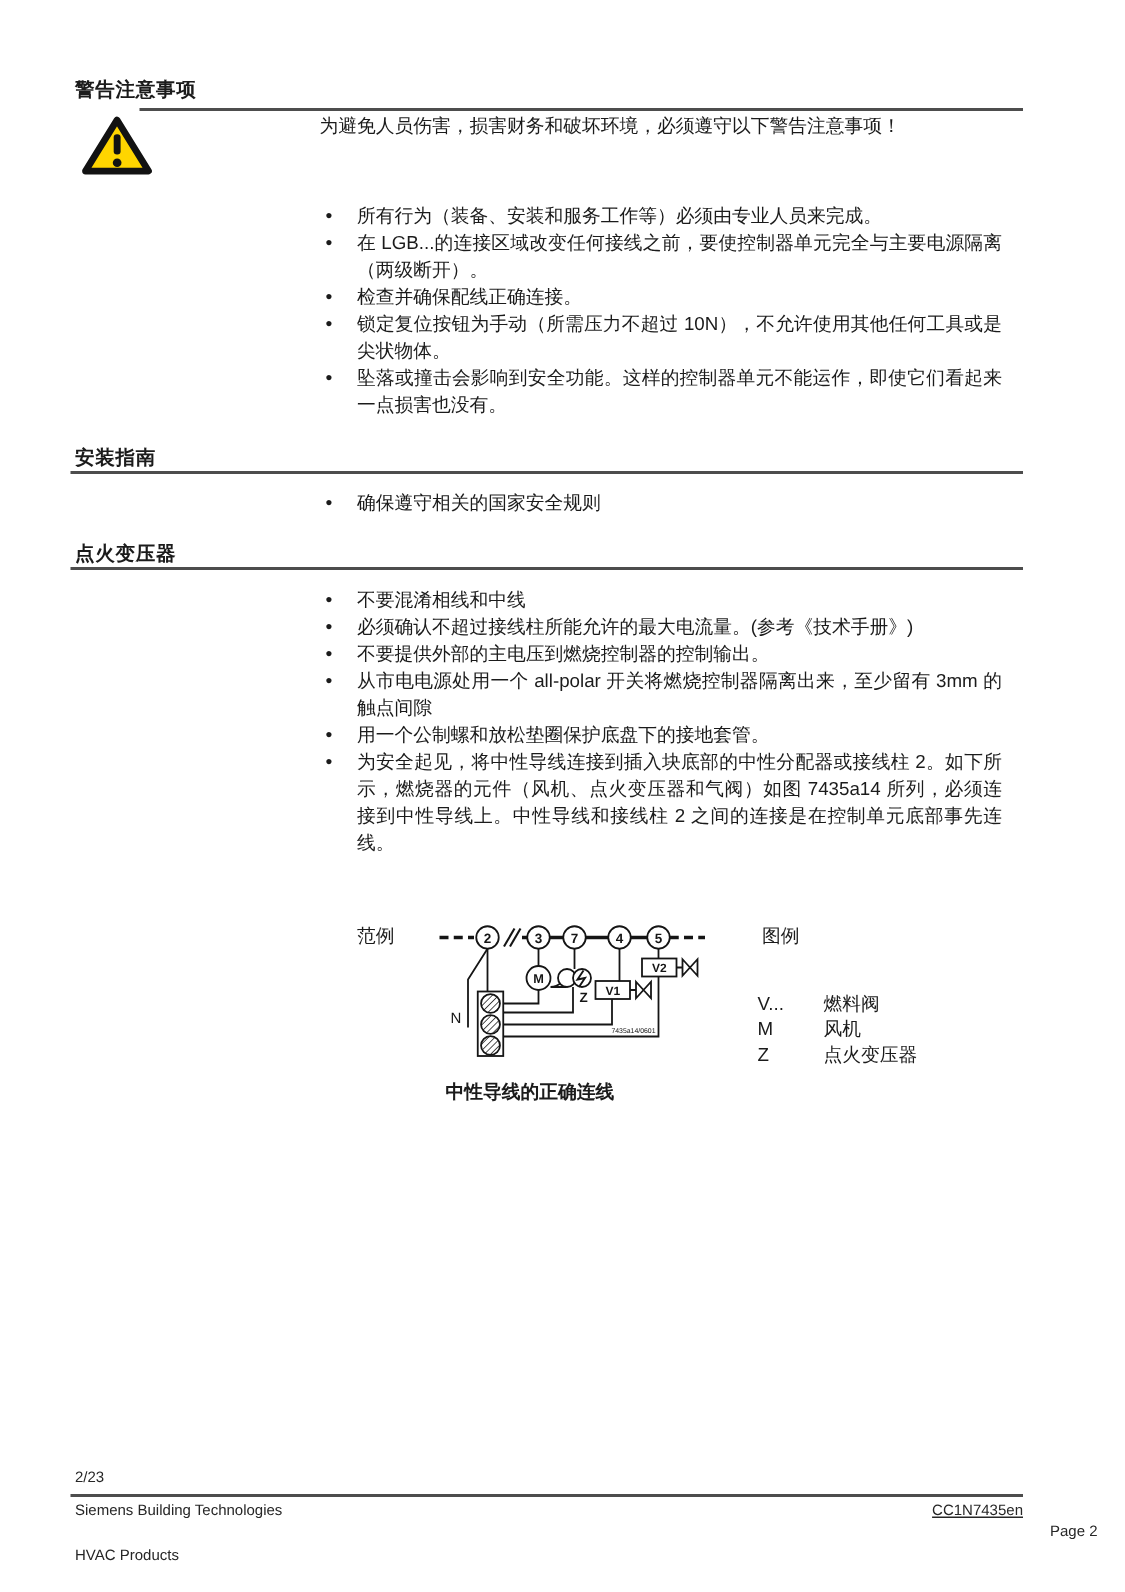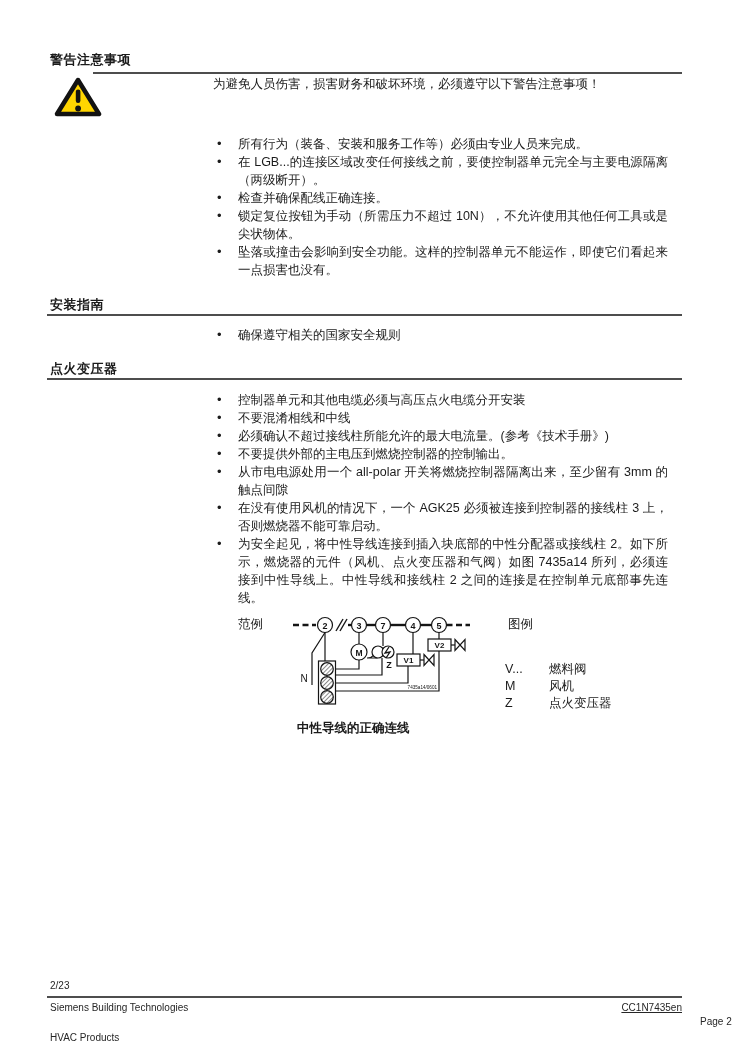--- a/index.html
+++ b/index.html
@@ -50,26 +50,25 @@
   <div class="rule" style="left:47px; top:314px; width:635px;"></div>
 
   <ul class="blist abs" style="left:213px; top:326px; width:455px;">
     <li>确保遵守相关的国家安全规则</li>
   </ul>
 
   <div class="abs sec-heading" style="left:50px; top:360px;">点火变压器</div>
   <div class="rule" style="left:47px; top:378px; width:635px;"></div>
 
   <ul class="blist abs" style="left:213px; top:391px; width:455px;">
-    <li>控制器单元和其他电缆必须与高压点火电缆分开安装</li>
     <li>不要混淆相线和中线</li>
     <li>必须确认不超过接线柱所能允许的最大电流量。(参考《技术手册》)</li>
     <li>不要提供外部的主电压到燃烧控制器的控制输出。</li>
     <li>从市电电源处用一个 all-polar 开关将燃烧控制器隔离出来，至少留有 3mm 的触点间隙</li>
-    <li>在没有使用风机的情况下，一个 AGK25 必须被连接到控制器的接线柱 3 上，否则燃烧器不能可靠启动。</li>
+    <li>用一个公制螺和放松垫圈保护底盘下的接地套管。</li>
     <li>为安全起见，将中性导线连接到插入块底部的中性分配器或接线柱 2。如下所示，燃烧器的元件（风机、点火变压器和气阀）如图 7435a14 所列，必须连接到中性导线上。中性导线和接线柱 2 之间的连接是在控制单元底部事先连线。</li>
   </ul>
 
   <div class="abs dg-label" style="left:238px; top:616px;font-family:Liberation Mono, monospace;">范例</div>
 
   <svg class="abs" style="left:290px; top:608px;" width="185" height="102" viewBox="0 0 185 102">
     <defs>
       <pattern id="hatch" width="3" height="3" patternUnits="userSpaceOnUse" patternTransform="rotate(45)">
         <line x1="0" y1="0" x2="0" y2="3" stroke="#2a2a2a" stroke-width="1.1"></line>
       </pattern>

